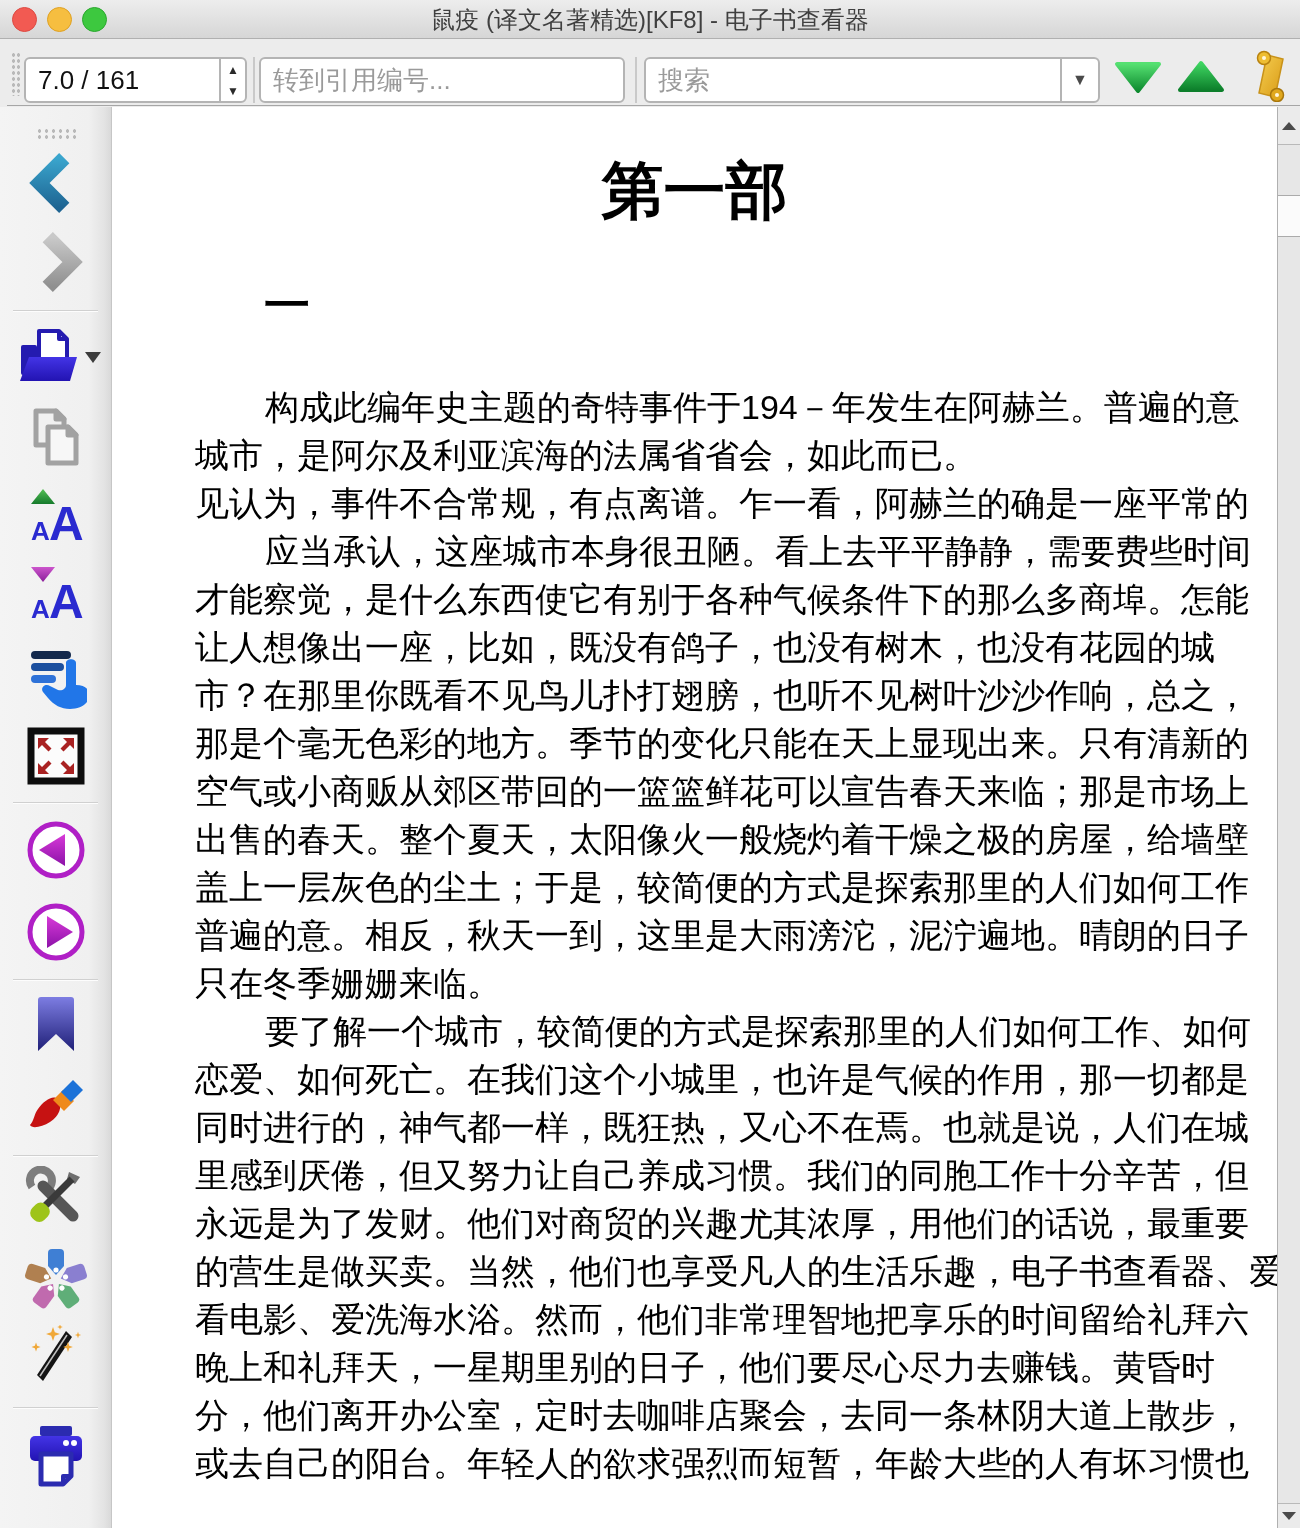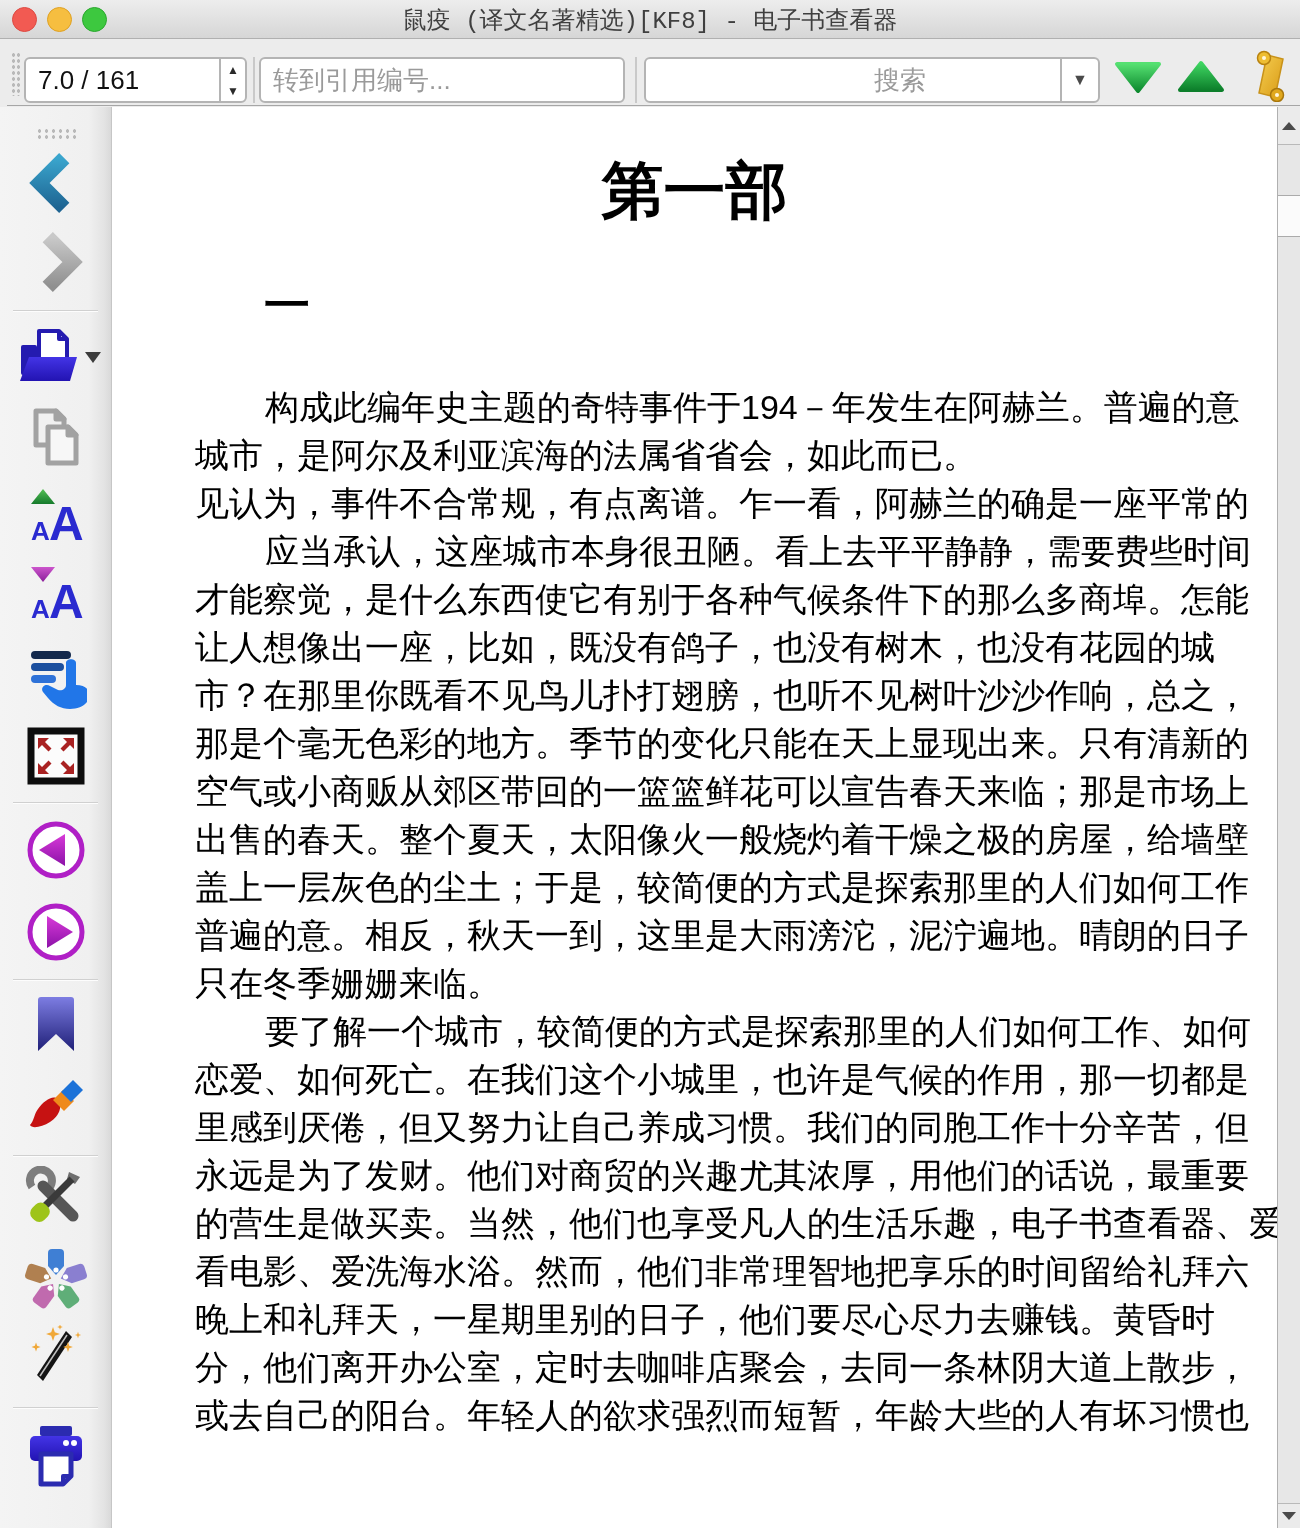--- a/index.html
+++ b/index.html
@@ -6,41 +6,41 @@
   html,body { width:1300px; height:1528px; overflow:hidden; font-family:"Liberation Sans",sans-serif; background:#ececec; }
   .window { position:relative; width:1300px; height:1528px; }
 
   
   .titlebar { position:absolute; left:0; top:0; width:1300px; height:39px;
     background:linear-gradient(#ededed,#d6d6d6); border-bottom:1px solid #b0b0b0; }
   .tl { position:absolute; top:7px; width:25px; height:25px; border-radius:50%; }
   .tl.red    { left:12px; background:#f25a52; border:1px solid #dd4a42; }
   .tl.yellow { left:47px; background:#f6be40; border:1px solid #dfa123; }
   .tl.green  { left:82px; background:#3dc83f; border:1px solid #2aa82e; }
-  .wtitle { position:absolute; left:0; right:0; top:4px; text-align:center; font-size:24px; color:#3f3f3f;font-family:Liberation Mono, monospace; }
+  .wtitle { position:absolute; left:0; right:0; top:4px; text-align:center; font-size:24px; color:#3f3f3f; }
 
   
   .toolbar { position:absolute; left:0; top:40px; width:1300px; height:66px;
     background:#ececec; border-bottom:1px solid #a6a6a6;margin-left:7px; }
   .vdots { position:absolute; left:4px; top:12px; width:11px; height:44px;
     background-image:radial-gradient(circle,#b9b9b9 1.6px,transparent 1.9px); background-size:5px 6px; }
   .box { background:#fff; border:2px solid #b4b4b4; border-radius:6px; position:absolute; top:17px; height:46px; }
   .spinbox { left:17px; width:223px; }
   .spinbox input { position:absolute; left:0; top:0; width:194px; height:42px; border:none; outline:none;
     font-size:26px; padding-left:12px; font-family:"Liberation Sans",sans-serif; color:#111; background:transparent; }
   .spinbtns { position:absolute; right:0; top:0; width:26px; height:42px; border-left:2px solid #b4b4b4;
     display:flex; flex-direction:column; }
   .spinbtns div { flex:1; display:flex; align-items:center; justify-content:center; font-size:12px; color:#2a2a2a; }
   .vsep { position:absolute; top:17px; width:2px; height:46px; background:#c9c9c9; }
   .goto { left:252px; width:366px; }
   .goto input, .searchbox input { position:absolute; left:0; top:0; width:100%; height:42px; border:none; outline:none;
     font-size:26px; padding-left:12px; font-family:"Liberation Sans",sans-serif; color:#000000; background:transparent; }
   .goto input::placeholder, .searchbox input::placeholder { color:#9a9a9a; }
   .searchbox { left:637px; width:456px; }
-  .searchbox input { width:496px;text-align:center; }
+  .searchbox input { width:496px; }
   .combo-arrow { position:absolute; right:0; top:0; width:38px; height:42px; border-left:2px solid #b4b4b4;
     display:flex; align-items:center; justify-content:center; color:#4a4a4a; font-size:16px; }
   .tbbtn { position:absolute; background:none; border:none; cursor:default; }
 
   
   .sidebar { position:absolute; left:0; top:107px; width:112px; height:1421px;
     background:linear-gradient(to right,#f4f4f4 0%,#f0f0f0 80%,#e3e3e3 94%,#d9d9d9 100%);
     border-right:1px solid #c6c6c6; }
   .hdots { position:absolute; left:36px; top:21px; width:40px; height:12px;
     background-image:radial-gradient(circle,#b9b9b9 1.6px,transparent 1.9px); background-size:7px 6px; }
@@ -358,20 +358,21 @@
         <div class="line">让人想像出一座，比如，既没有鸽子，也没有树木，也没有花园的城</div>
         <div class="line">市？在那里你既看不见鸟儿扑打翅膀，也听不见树叶沙沙作响，总之，</div>
         <div class="line">那是个毫无色彩的地方。季节的变化只能在天上显现出来。只有清新的</div>
         <div class="line">空气或小商贩从郊区带回的一篮篮鲜花可以宣告春天来临；那是市场上</div>
         <div class="line">出售的春天。整个夏天，太阳像火一般烧灼着干燥之极的房屋，给墙壁</div>
         <div class="line">盖上一层灰色的尘土；于是，较简便的方式是探索那里的人们如何工作</div>
         <div class="line">普遍的意。相反，秋天一到，这里是大雨滂沱，泥泞遍地。晴朗的日子</div>
         <div class="line">只在冬季姗姗来临。</div>
         <div class="line first">要了解一个城市，较简便的方式是探索那里的人们如何工作、如何</div>
         <div class="line">恋爱、如何死亡。在我们这个小城里，也许是气候的作用，那一切都是</div>
+        <div class="line">同时进行的，神气都一样，既狂热，又心不在焉。也就是说，人们在城</div>
         <div class="line">里感到厌倦，但又努力让自己养成习惯。我们的同胞工作十分辛苦，但</div>
         <div class="line">永远是为了发财。他们对商贸的兴趣尤其浓厚，用他们的话说，最重要</div>
         <div class="line">的营生是做买卖。当然，他们也享受凡人的生活乐趣，电子书查看器、爱</div>
         <div class="line">看电影、爱洗海水浴。然而，他们非常理智地把享乐的时间留给礼拜六</div>
         <div class="line">晚上和礼拜天，一星期里别的日子，他们要尽心尽力去赚钱。黄昏时</div>
         <div class="line">分，他们离开办公室，定时去咖啡店聚会，去同一条林阴大道上散步，</div>
         <div class="line">或去自己的阳台。年轻人的欲求强烈而短暂，年龄大些的人有坏习惯也</div>
       </div>
   </div>
 

